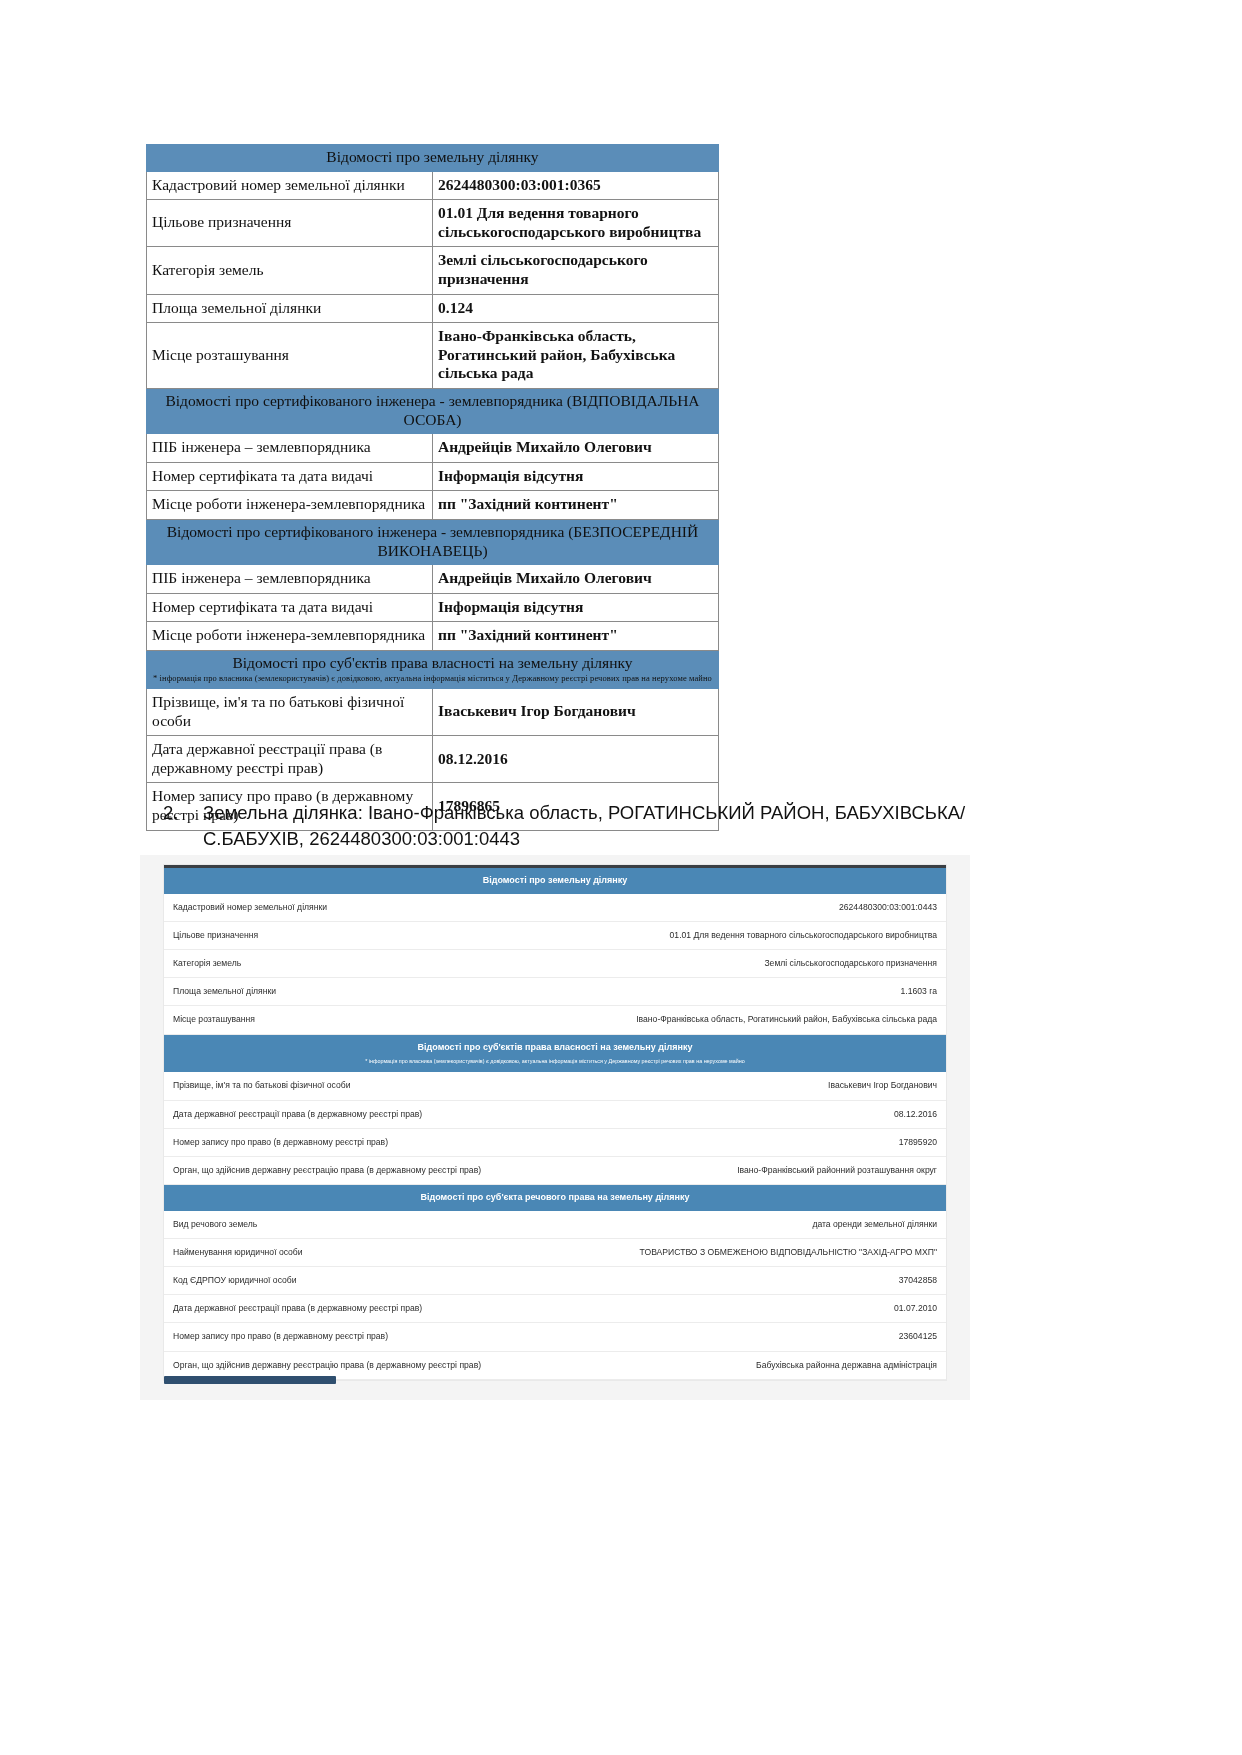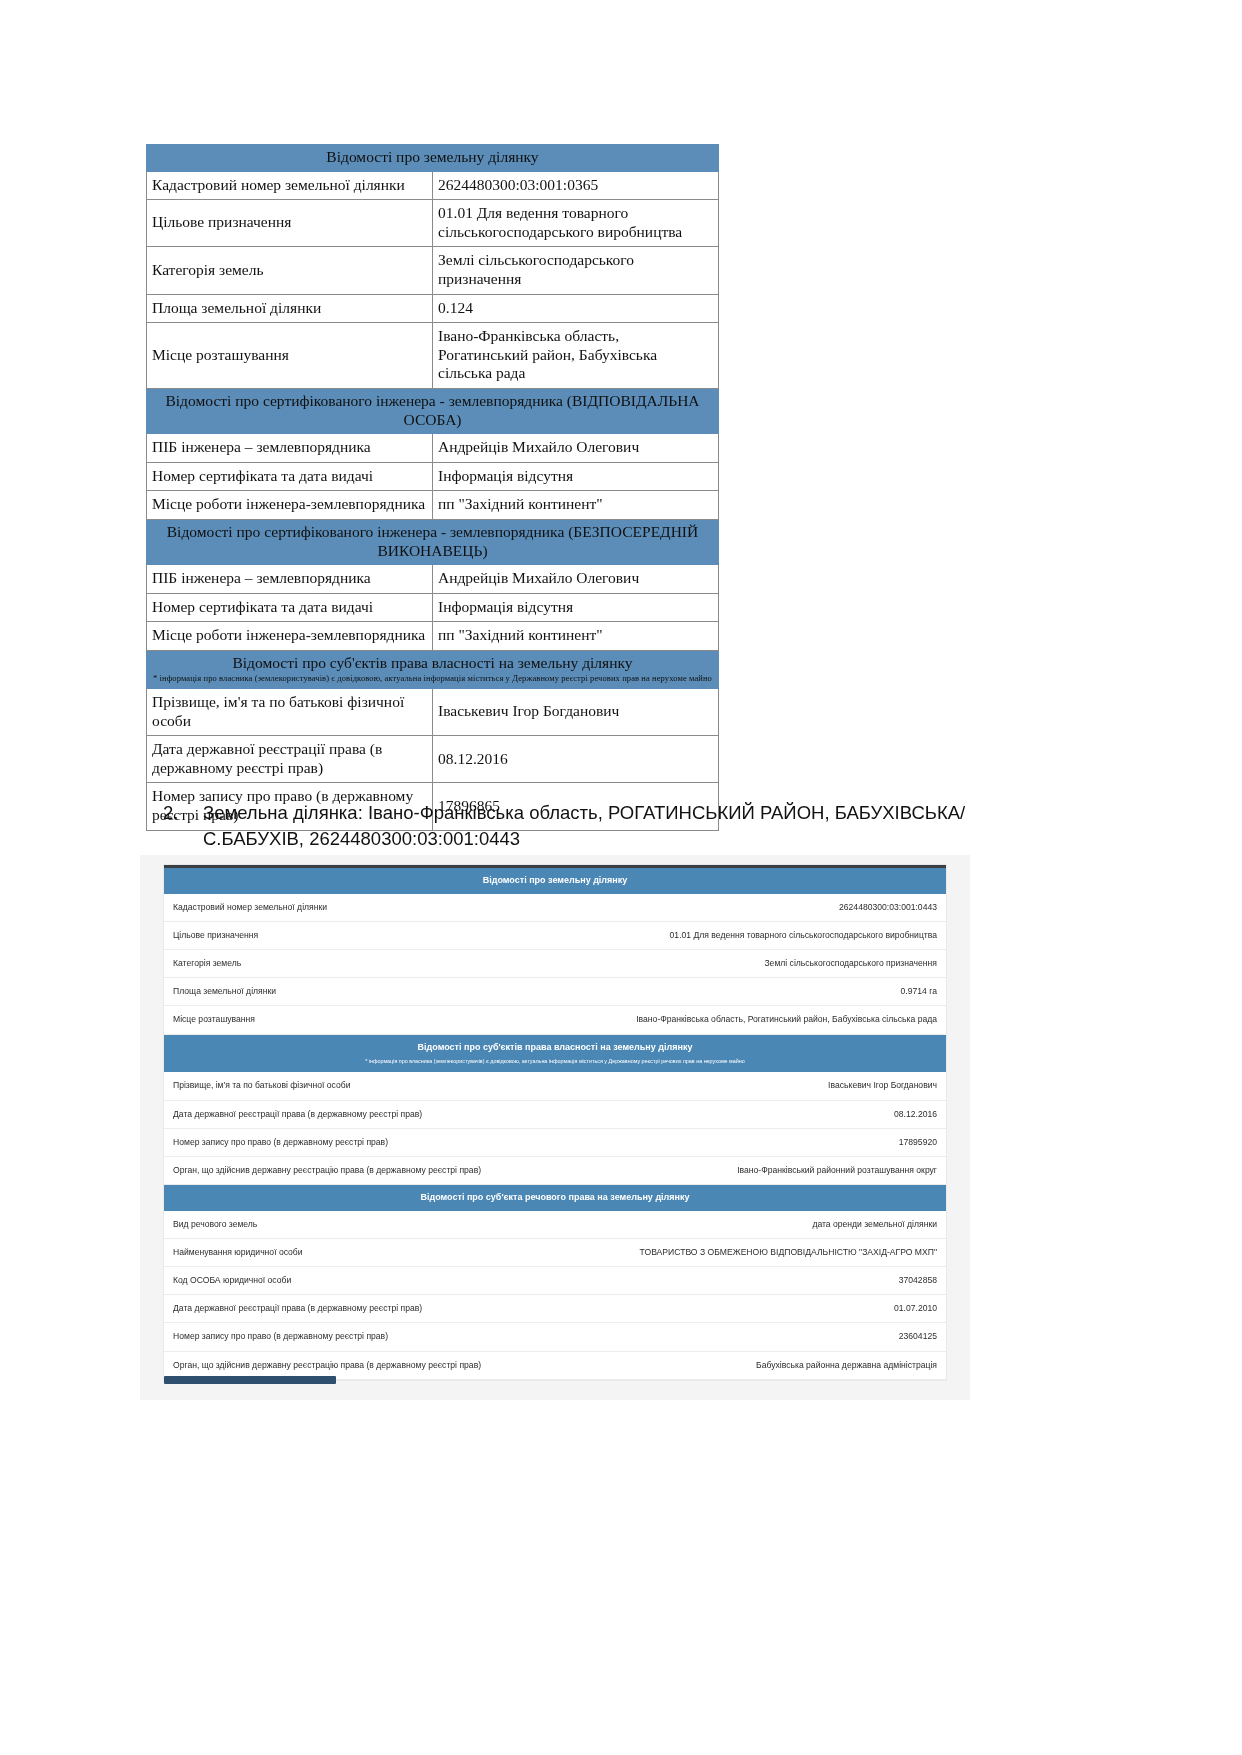--- a/index.html
+++ b/index.html
@@ -40,21 +40,21 @@
     font-size: 15.5px;
     line-height: 1.2;
   }
   table.t1 td {
     border: 1px solid #8a8a8a;
     padding: 4px 5px 5px 5px;
     vertical-align: middle;
     color: #121212;
   }
   table.t1 td.k { width: 285px; }
-  table.t1 td.v { width: 288px; }
+  table.t1 td.v { width: 288px; font-weight: bold; }
   table.t1 td.sec {
     background: #5b8db8;
     text-align: center;
     font-size: 15.5px;
     padding: 3px 6px 4px 6px;
     border: 1px solid #5b8db8;
     color: #101010;
   }
   table.t1 td.sec .sec-main { display: block; }
   table.t1 td.sec .sec-note {
@@ -256,21 +256,21 @@
             <tr>
               <td class="k">Цільове призначення</td>
               <td class="v">01.01 Для ведення товарного сільськогосподарського виробництва</td>
             </tr>
             <tr>
               <td class="k">Категорія земель</td>
               <td class="v">Землі сільськогосподарського призначення</td>
             </tr>
             <tr>
               <td class="k">Площа земельної ділянки</td>
-              <td class="v">0.9714 га</td>
+              <td class="v">1.1603 га</td>
             </tr>
             <tr>
               <td class="k">Місце розташування</td>
               <td class="v">Івано-Франківська область, Рогатинський район, Бабухівська сільська рада</td>
             </tr>
             <tr>
               <td class="sec" colspan="2">
                 <span class="sec-main">Відомості про суб'єктів права власності на земельну ділянку</span>
                 <span class="sec-note">* інформація про власника (землекористувачів) є довідковою, актуальна інформація міститься у Державному реєстрі речових прав на нерухоме майно</span>
               </td>
@@ -298,21 +298,21 @@
             </tr>
             <tr>
               <td class="k">Вид речового земель</td>
               <td class="v">дата оренди земельної ділянки</td>
             </tr>
             <tr>
               <td class="k">Найменування юридичної особи</td>
               <td class="v">ТОВАРИСТВО З ОБМЕЖЕНОЮ ВІДПОВІДАЛЬНІСТЮ "ЗАХІД-АГРО МХП"</td>
             </tr>
             <tr>
-              <td class="k">Код ОСОБА юридичної особи</td>
+              <td class="k">Код ЄДРПОУ юридичної особи</td>
               <td class="v">37042858</td>
             </tr>
             <tr>
               <td class="k">Дата державної реєстрації права (в державному реєстрі прав)</td>
               <td class="v">01.07.2010</td>
             </tr>
             <tr>
               <td class="k">Номер запису про право (в державному реєстрі прав)</td>
               <td class="v">23604125</td>
             </tr>

